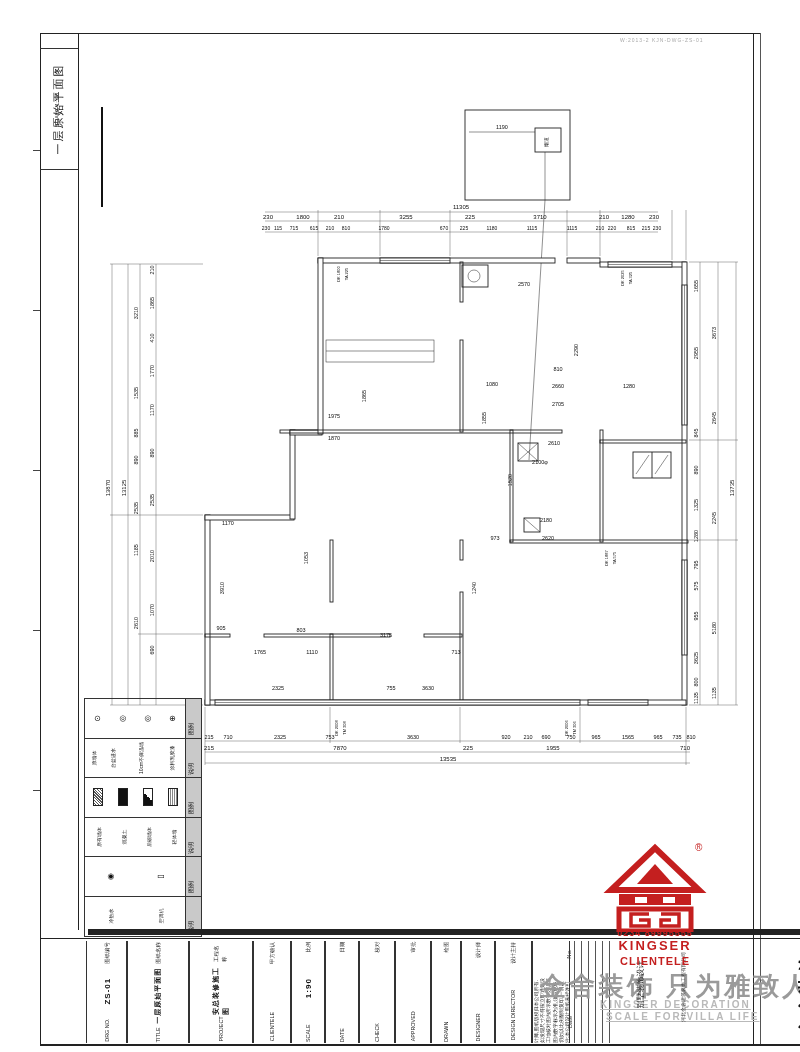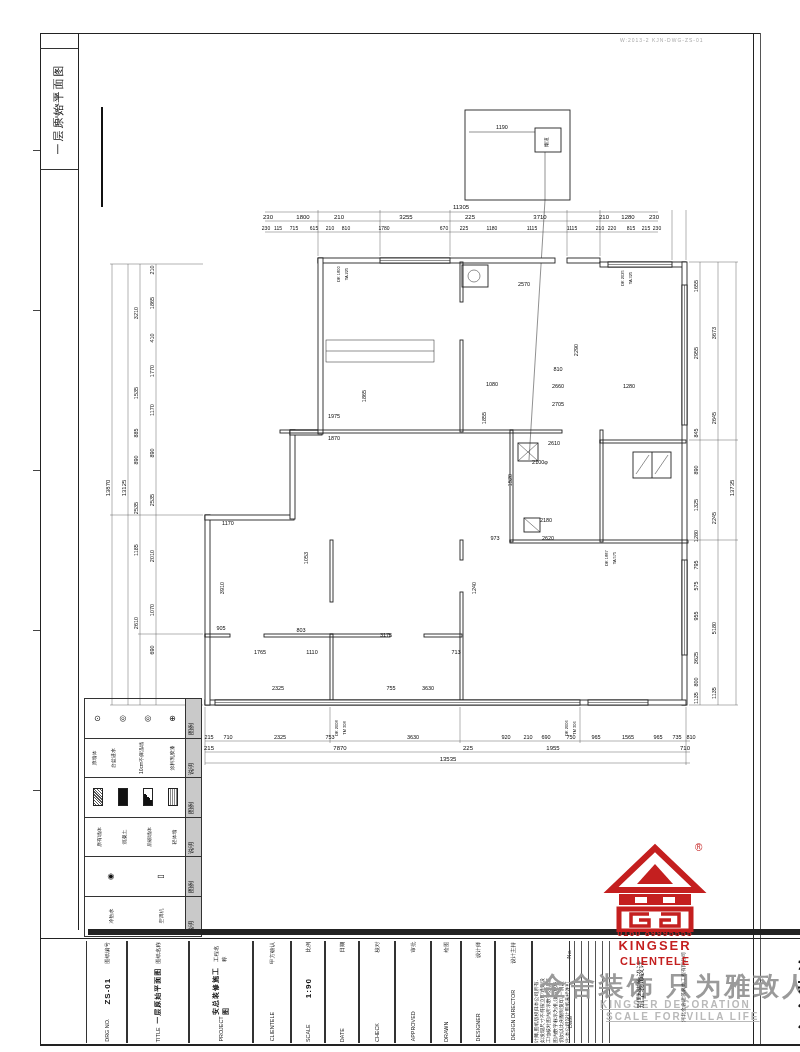--- a/index.html
+++ b/index.html
@@ -373,21 +373,21 @@
         <path d="M52,22 L34,42 L70,42 Z" fill="#c41f1f" stroke="none"></path>
         <rect x="16" y="52" width="72" height="11" fill="#c41f1f" stroke="none"></rect>
         <rect x="32" y="55" width="12" height="6" fill="#fff" stroke="none"></rect>
         <rect x="60" y="55" width="12" height="6" fill="#fff" stroke="none"></rect>
         <rect x="16" y="67" width="72" height="22" stroke-width="5"></rect>
         <path d="M46,72 H28 V84 H46 V78 H36" stroke-width="3.5"></path>
         <path d="M58,72 H76 V84 H58 V78 H68" stroke-width="3.5"></path>
       </g>
     </svg>
     <div class="abs" style="left:92px;top:0px;font-size:10px;color:#c41f1f;">®</div>
-    <div class="abs redtxt" style="left:6px;top:86px;width:92px;font-size:9px;letter-spacing:1px;">0160 89995555</div>
+    <div class="abs redtxt" style="left:6px;top:86px;width:92px;font-size:9px;letter-spacing:1px;">0234 89995555</div>
     <div class="abs redtxt" style="left:0px;top:96px;width:104px;font-size:13px;">KINGSER</div>
     <div class="abs redtxt" style="left:0px;top:113px;width:104px;font-size:11px;letter-spacing:1px;">CLIENTELE</div>
   </div>
 
   <div class="abs" id="tblock">
     <div id="cells-host">
         <div class="tcell" style="left: 46px; width: 40px;">
           <div class="rot" style="width: 102px; height: 40px;">
             <span class="en">DRG NO.</span>
             <span class="val">ZS-01</span>

